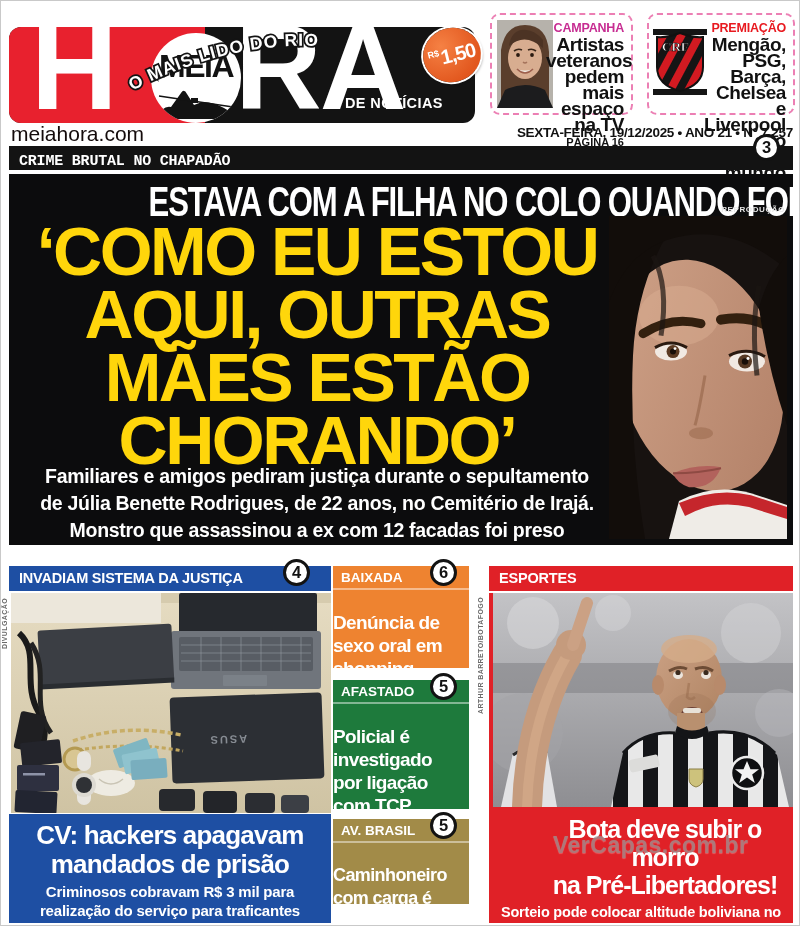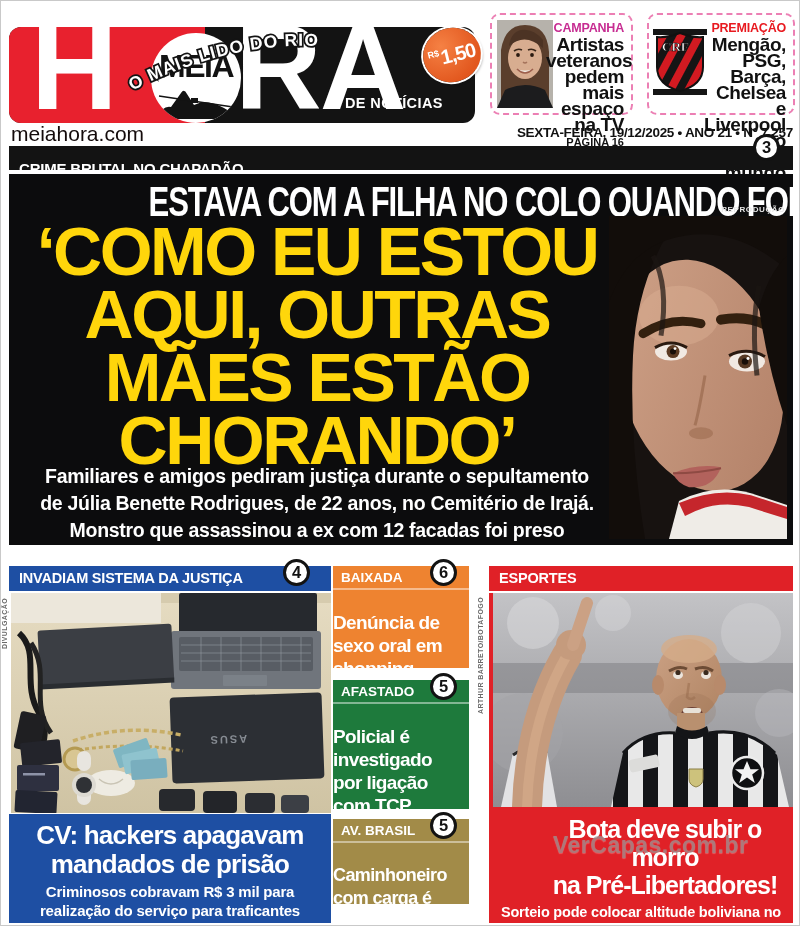--- a/index.html
+++ b/index.html
@@ -36,21 +36,21 @@
   .ttext{position:absolute;right:7px;top:6px;width:78px;text-align:right;color:#111;}
   .t1 .ttext{width:84px;}
   .tkick{font-size:12.5px;font-weight:bold;letter-spacing:-0.2px;}
   .t0 .tkick{color:#c72d92;}
   .t1 .tkick{color:#e8191f;}
   .thead{font-size:19px;line-height:16px;font-weight:bold;letter-spacing:-0.4px;margin-top:2px;}
   .tfoot{font-size:11px;font-weight:bold;margin-top:3px;}
 
   
   .kickbar{position:absolute;left:8px;top:145px;width:784px;height:24px;background:#131313;}
-  .kickbar span{position:absolute;left:10px;top:14px;color:#fff;font-size:15px;font-weight:bold;letter-spacing:-0.2px;}
+  .kickbar span{position:absolute;left:10px;top:7px;color:#fff;font-size:15px;font-weight:bold;letter-spacing:-0.2px;font-family:Liberation Mono, monospace;}
   .cnum{position:absolute;width:27px;height:27px;border-radius:50%;background:#fff;border:3px solid #131313;
         color:#131313;font-size:16.5px;font-weight:bold;display:flex;align-items:center;justify-content:center;
         box-sizing:border-box;z-index:6;}
 
   
   .mainbox{position:absolute;left:8px;top:173px;width:784px;height:371px;background:#0c0c0d;}
   .overline{position:absolute;top:4px;width:100%;text-align:center;overflow:hidden;}
   .overline span{display:inline-block;white-space:nowrap;color:#fff;font-weight:bold;font-size:42px;
                  letter-spacing:-1.5px;transform:scaleX(.74);transform-origin:center;}
   .mainhead{position:absolute;left:2px;top:46px;width:612px;text-align:center;color:#ffd60b;

